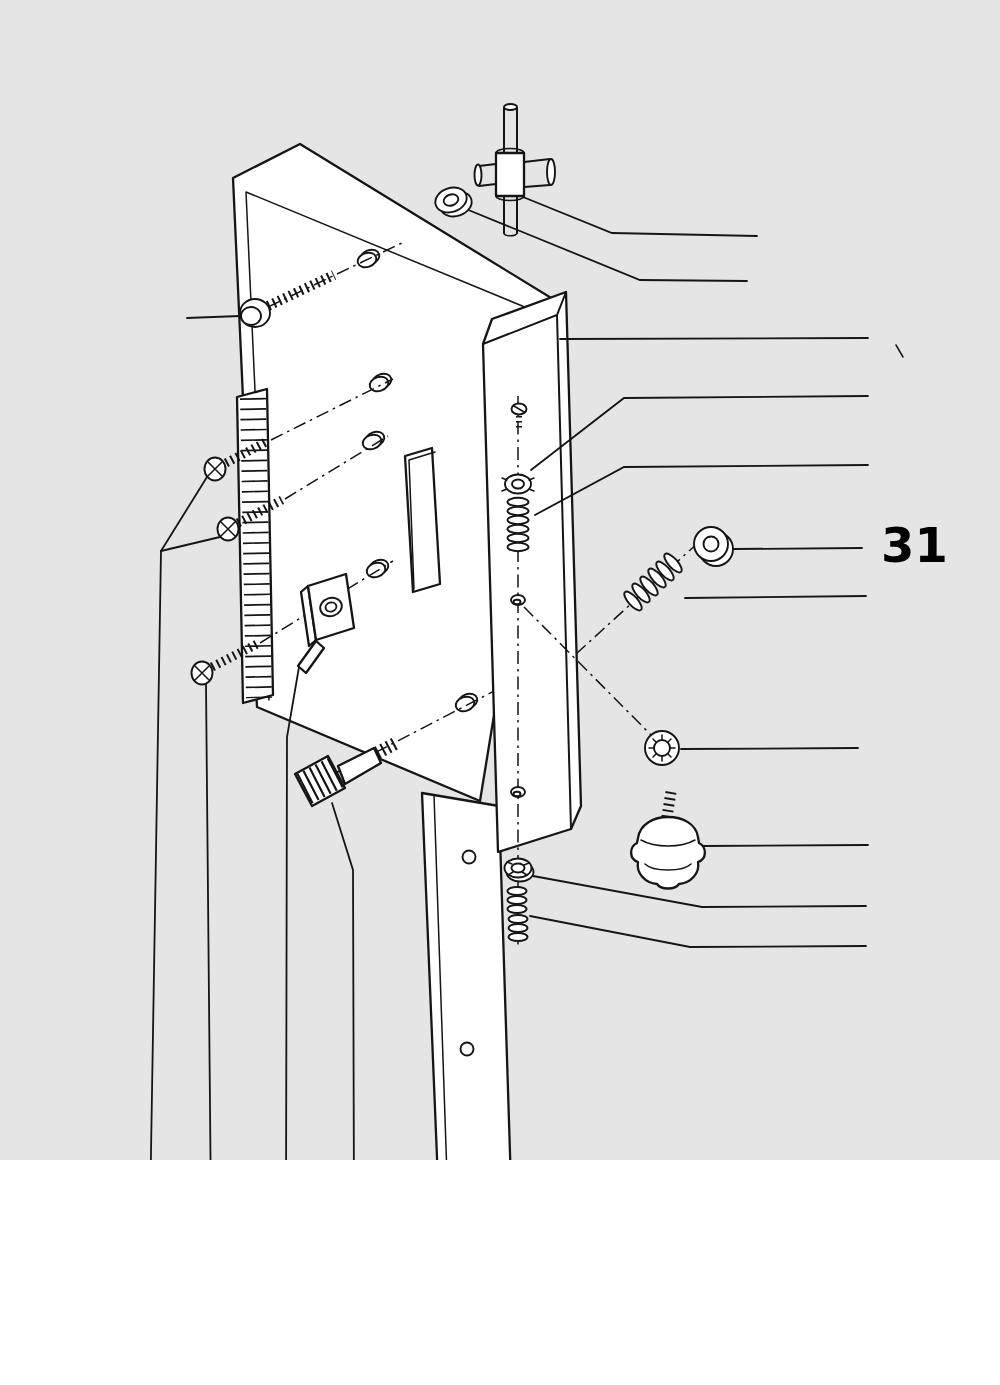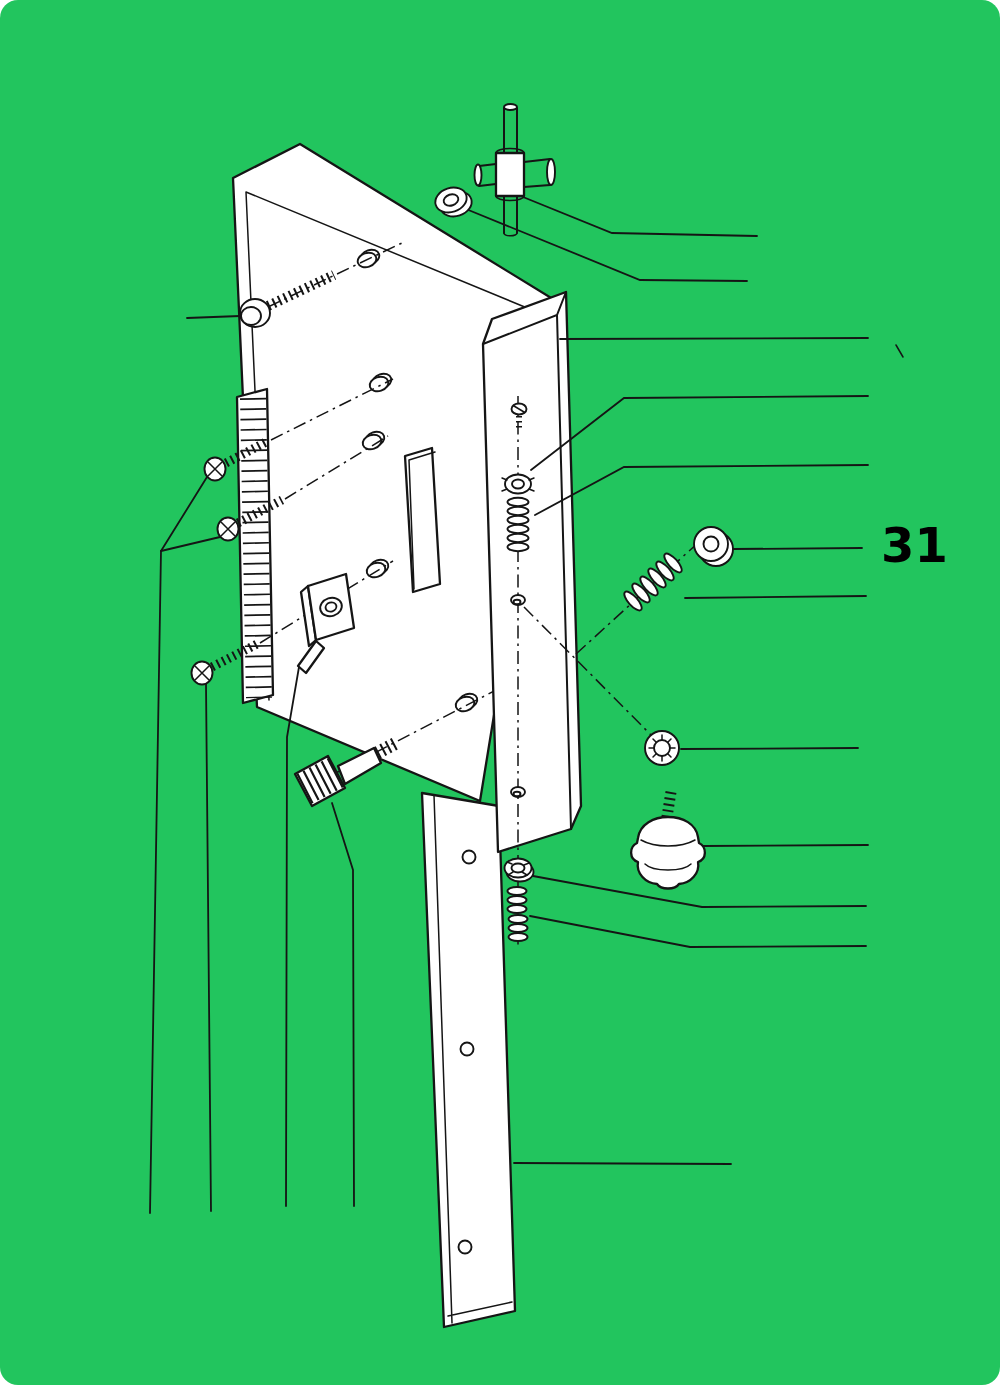--- a/index.html
+++ b/index.html
@@ -1,17 +1,17 @@
 <!DOCTYPE html>
 <html style="--line: #151515;"><head>
 <meta charset="utf-8">
 <style>
   html,body{margin:0;padding:0;background:#fff;}
-  .canvas{position:relative;width:1000px;height:1385px;background:#22c55e;overflow:hidden;
-          font-family:"DejaVu Sans",sans-serif;border-radius:18px;}
+  .canvas{position:relative;width:1000px;height:1160px;background:#e5e5e5;overflow:hidden;
+          font-family:"DejaVu Sans",sans-serif;}
   svg{display:block}
   .ol{fill:#fff;stroke:var(--line,#151515);stroke-width:2.3;stroke-linejoin:round;}
   .ln{fill:none;stroke:var(--line,#151515);stroke-width:2;stroke-linecap:round;}
   .thin{stroke-width:1.5;}
   .ld{fill:none;stroke:var(--line,#151515);stroke-width:1.8;stroke-linecap:round;}
   .dd{fill:none;stroke:var(--line,#151515);stroke-width:1.5;stroke-dasharray:13 5 2.5 5;}
   .hole{fill:#fff;stroke:var(--line,#151515);stroke-width:1.9;}
   .band{fill:none;stroke:var(--line,#151515);}
   .lbl{font-family:"DejaVu Sans",sans-serif;font-weight:700;font-size:48px;fill:#000;}
 </style>

